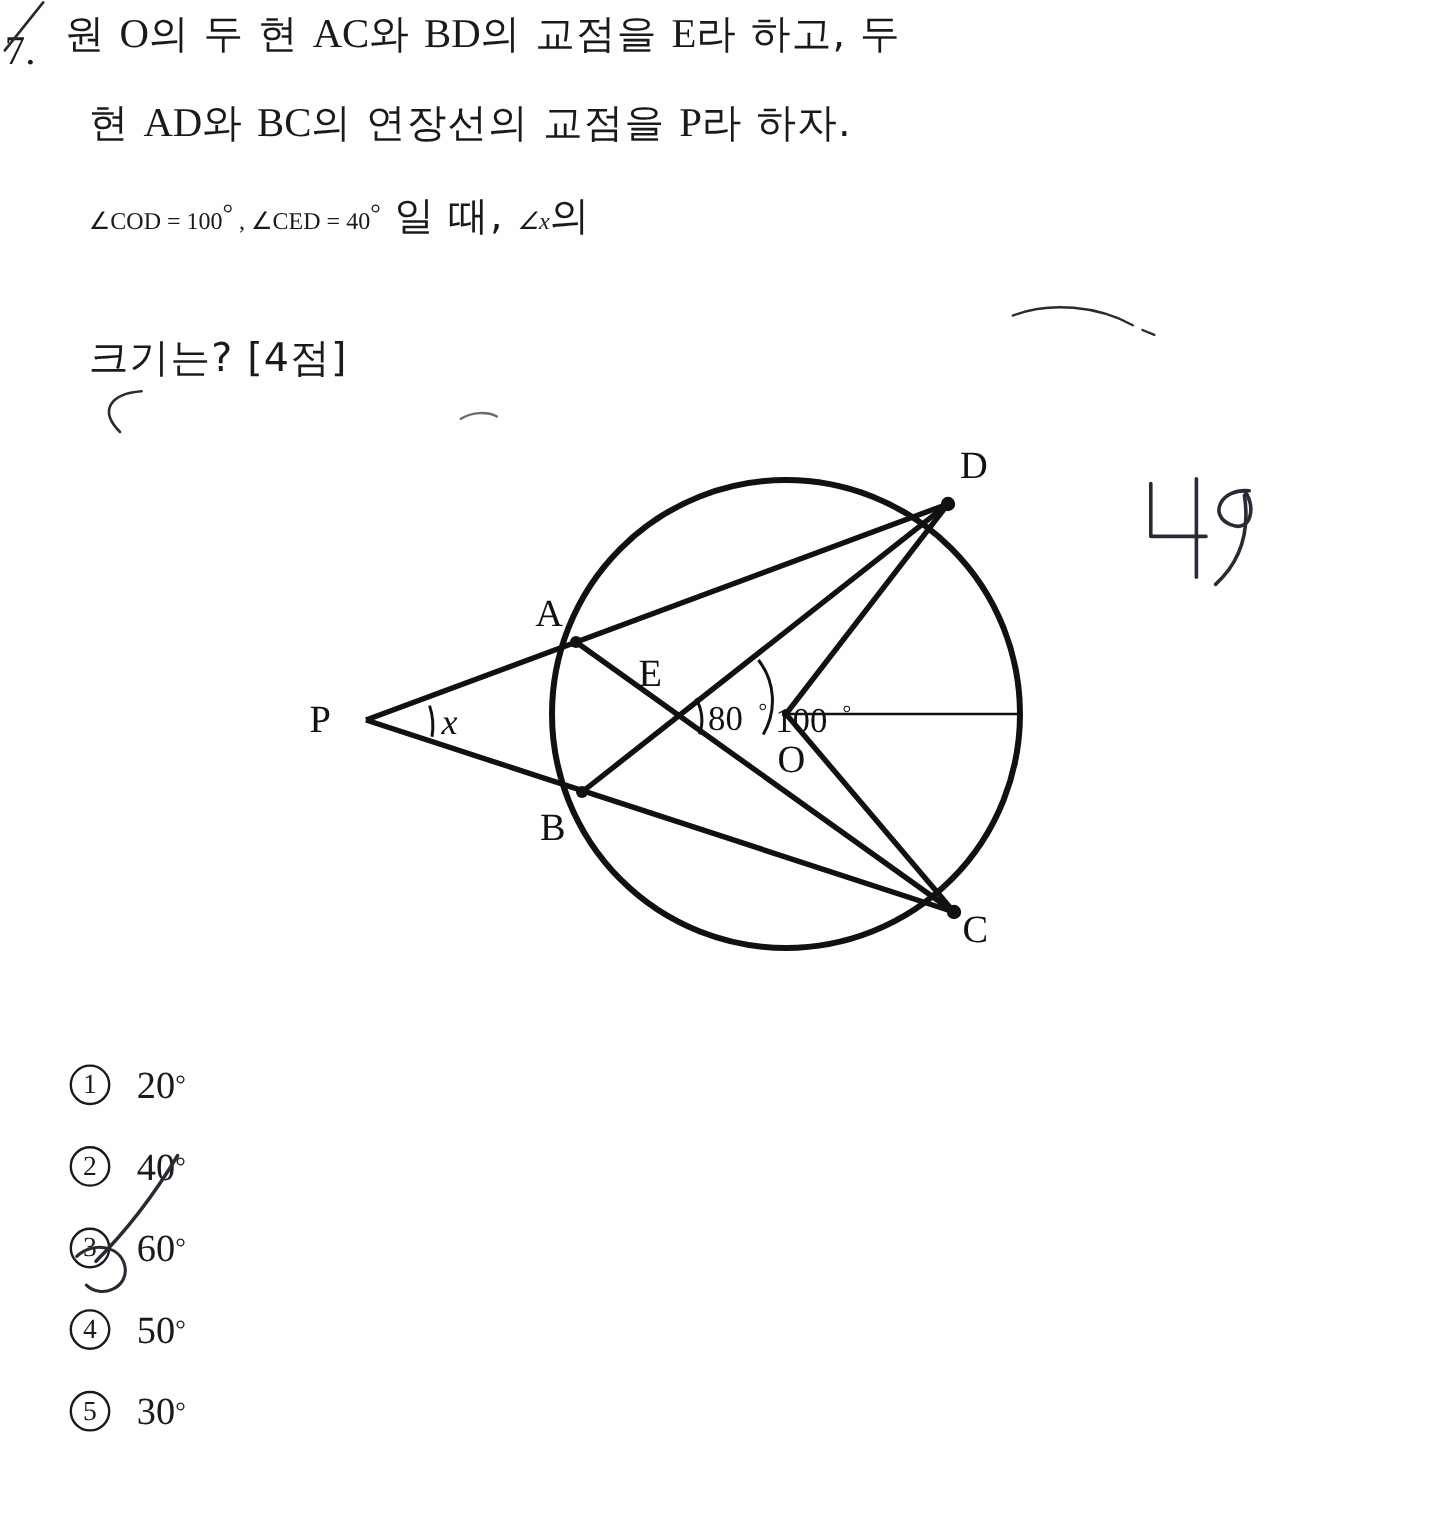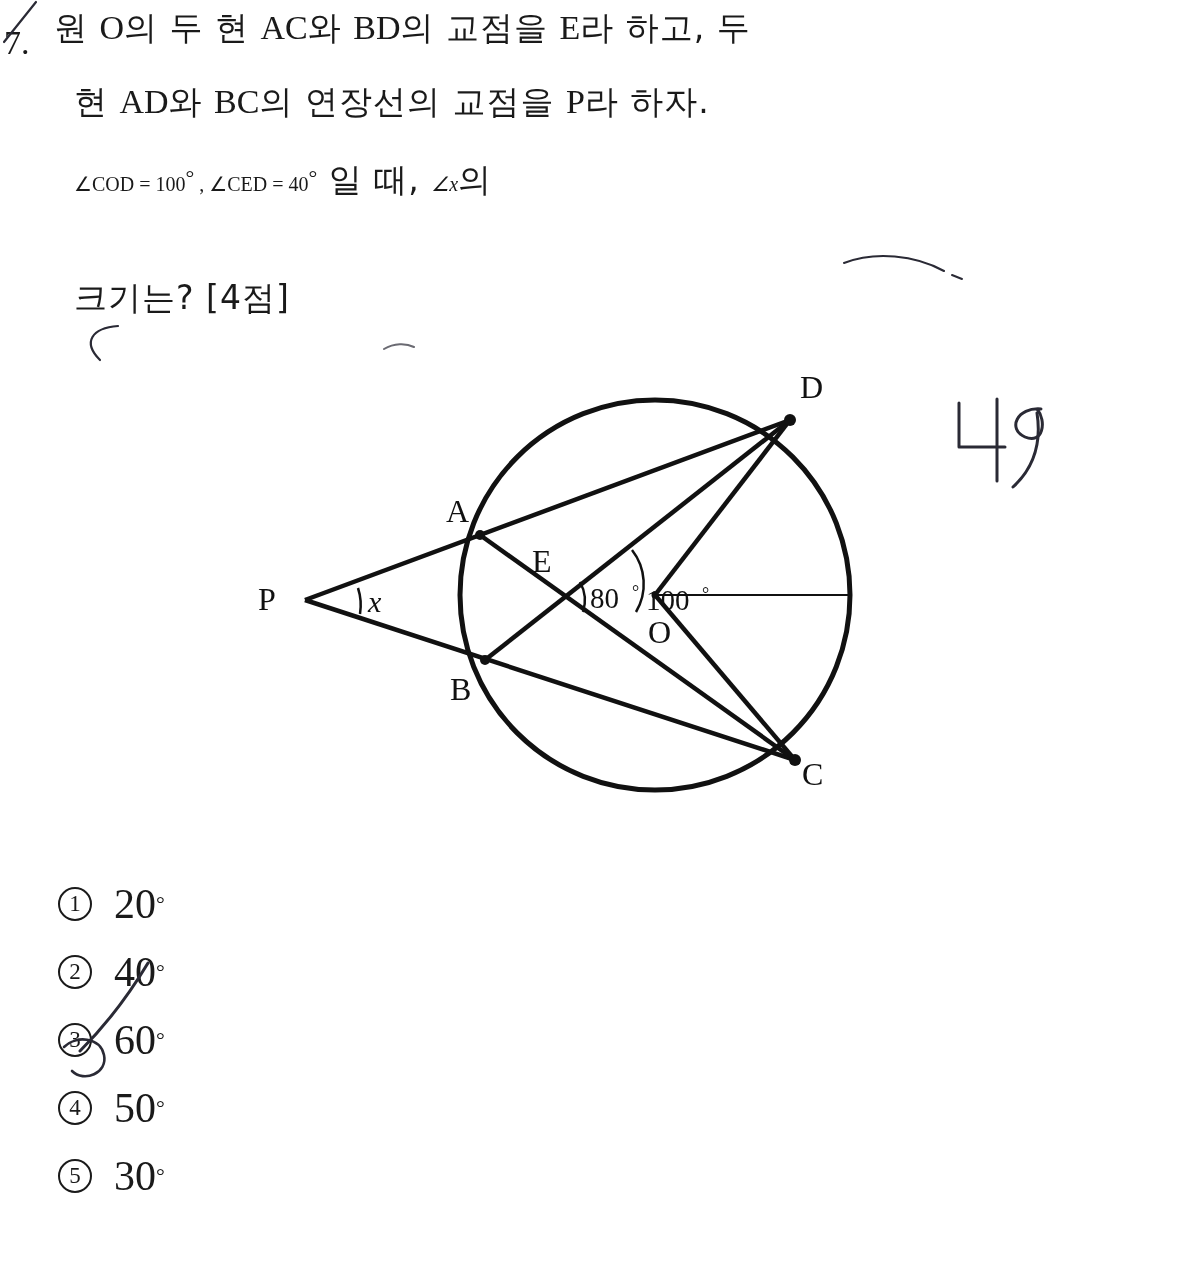--- a/index.html
+++ b/index.html
@@ -96,21 +96,21 @@
     height: 34px;
     border: 2px solid #1a1a1a;
     border-radius: 50%;
     font-size: 23px;
     font-family: "Liberation Serif", serif;
     margin-right: 22px;
     box-sizing: border-box;
   }
   .choice-val {
     font-family: "Liberation Serif", serif;
-    font-size: 42px;
+    font-size: 32px;
   }
 
   
   .ink {
     position: absolute;
     pointer-events: none;
   }
   #ink-mark-topright { left: 945px; top: 395px; width: 120px; height: 110px; }
   #ink-mark-dash { left: 840px; top: 245px; width: 130px; height: 40px; }
   #ink-mark-caret { left: 70px; top: 320px; width: 70px; height: 50px; }

